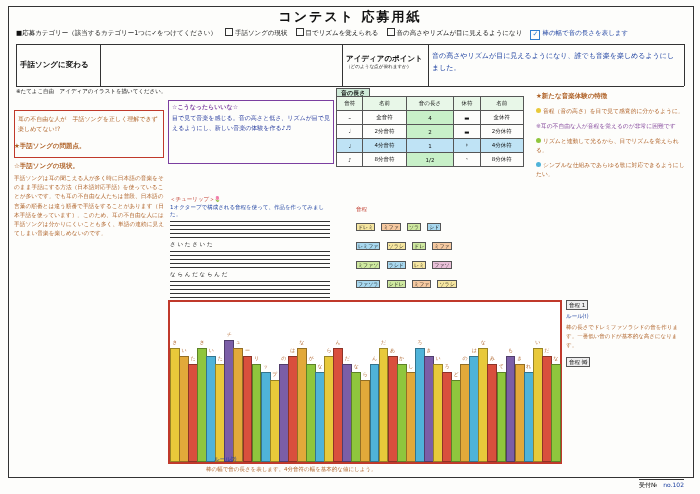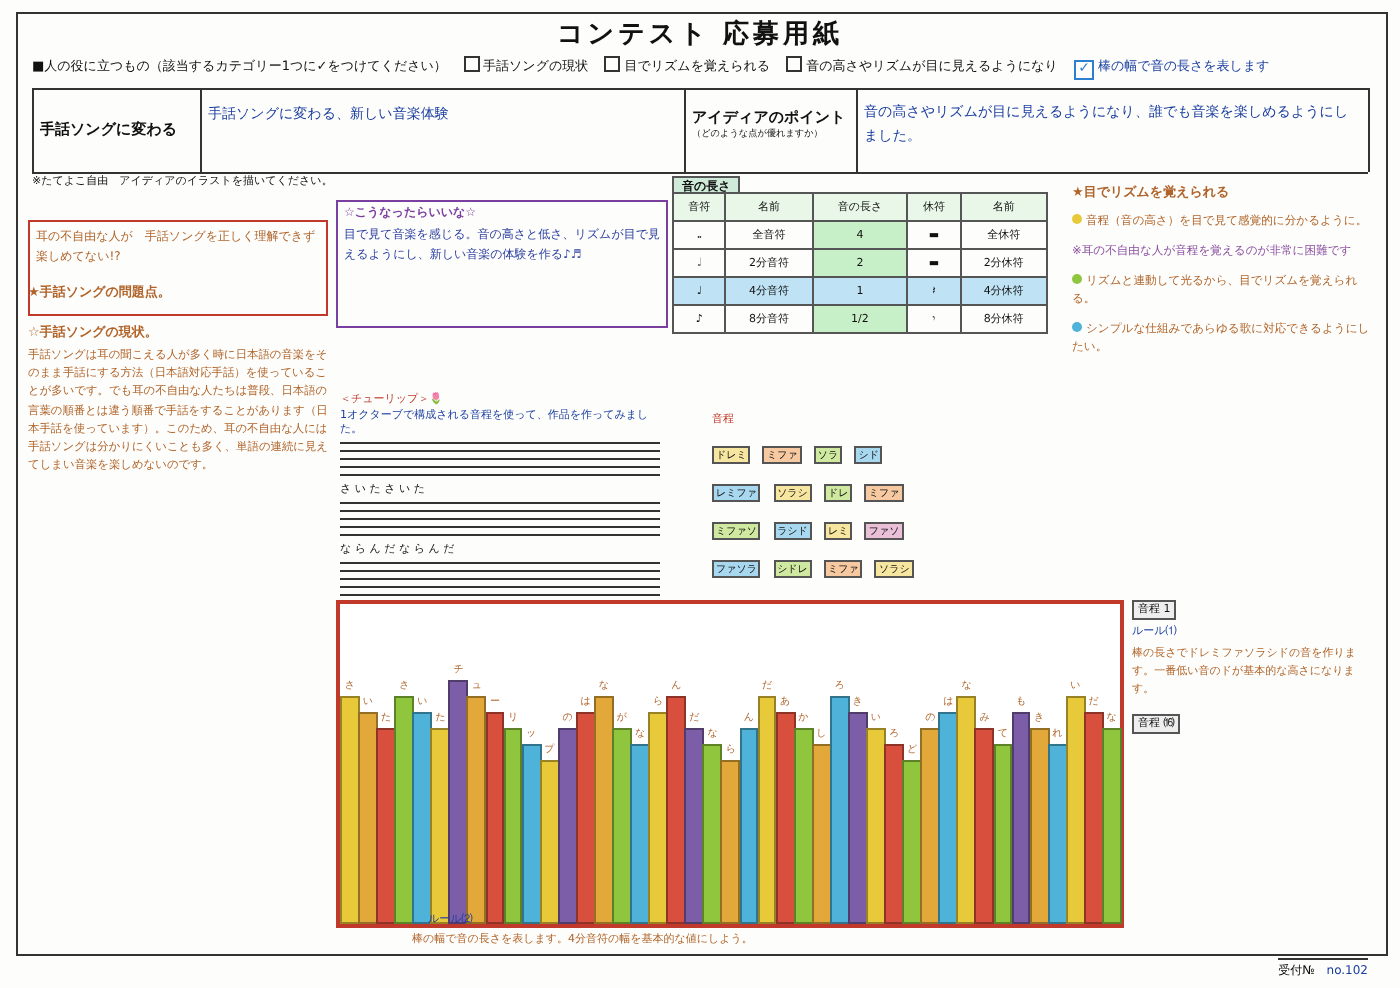--- a/index.html
+++ b/index.html
@@ -46,37 +46,36 @@
 </style>
 </head>
 <body>
 
 <div class="sheet">
   <div class="frame"></div>
 
   <div class="title">コンテスト 応募用紙</div>
 
   <div class="catrow">
-    <span class="lead">■人の役に立つもの</span><span class="lead">（該当するカテゴリー1つに✓をつけてください）</span>
+    <span class="lead">■応募カテゴリー</span><span class="lead">（該当するカテゴリー1つに✓をつけてください）</span>
     <span><span class="chk"></span><span>手話ソングの現状</span></span>
     <span><span class="chk"></span><span>目でリズムを覚えられる</span></span>
     <span><span class="chk"></span><span>音の高さやリズムが目に見えるようになり</span></span>
     <span class="blue"><span class="chkmark">✓</span><span>棒の幅で音の長さを表します</span></span>
   </div>
 
   <div class="hline" style="left:16px;top:44px;width:668px;"></div>
   <div class="hline" style="left:16px;top:86px;width:668px;"></div>
   <div class="vline" style="left:16px;top:44px;height:42px;"></div>
   <div class="vline" style="left:100px;top:44px;height:42px;"></div>
   <div class="vline" style="left:342px;top:44px;height:42px;"></div>
   <div class="vline" style="left:428px;top:44px;height:42px;"></div>
   <div class="vline" style="left:684px;top:44px;height:42px;"></div>
 
   <div class="fieldlabel" style="left:20px;top:60px;">手話ソングに変わる</div>
-  <div class="hand md blue" style="position:absolute;left:104px;top:52px;width:232px;line-height:1.7;">手話ソングに変わる、新しい音楽体験</div>
 
   <div class="fieldlabel" style="left:346px;top:54px;">アイディアのポイント</div>
   <div style="position:absolute;left:346px;top:64px;font-size:4.6px;">（どのような点が優れますか）</div>
   <div class="hand md blue" style="position:absolute;left:432px;top:50px;width:248px;line-height:1.75;">音の高さやリズムが目に見えるようになり、誰でも音楽を楽しめるようにしました。</div>
 
   <div class="tiny" style="position:absolute;left:16px;top:88px;">※たてよこ自由　アイディアのイラストを描いてください。</div>
 
   <div style="position:absolute;left:14px;top:98px;width:150px;margin-top:44px;">
     <div class="sect-head" style="color:#b0642a;">★手話ソングの問題点。</div>
   </div>
@@ -126,21 +125,21 @@
       <td>♪</td>
       <td>8分音符</td>
       <td class="hl2">1/2</td>
       <td>𝄾</td>
       <td>8分休符</td>
     </tr>
   </tbody>
     </table>
 
   <div class="rightcol">
-    <div class="sect-head" style="color:#b0642a;">★目でリズムを覚えられる</div>
+    <div class="sect-head" style="color:#b0642a;">★新たな音楽体験の特徴</div>
     <div style="margin-top:6px;font-size:5.8px;line-height:1.55;color:#b0642a;">
       <div style="margin-bottom:6px;"><span class="dot" style="background:#e8c93a;"></span><span>音程（音の高さ）を目で見て感覚的に分かるように。</span></div>
       <div style="margin-bottom:6px;color:#8a4fa0;">※耳の不自由な人が音程を覚えるのが非常に困難です</div>
       <div style="margin-bottom:6px;"><span class="dot" style="background:#8fc63d;"></span><span>リズムと連動して光るから、目でリズムを覚えられる。</span></div>
       <div style="margin-bottom:6px;"><span class="dot" style="background:#4fb3d9;"></span><span>シンプルな仕組みであらゆる歌に対応できるようにしたい。</span></div>
     </div>
   </div>
 
   <div class="note-staff">
     <div class="smallcaption" style="color:#c0392b;">＜チューリップ＞🌷</div>

